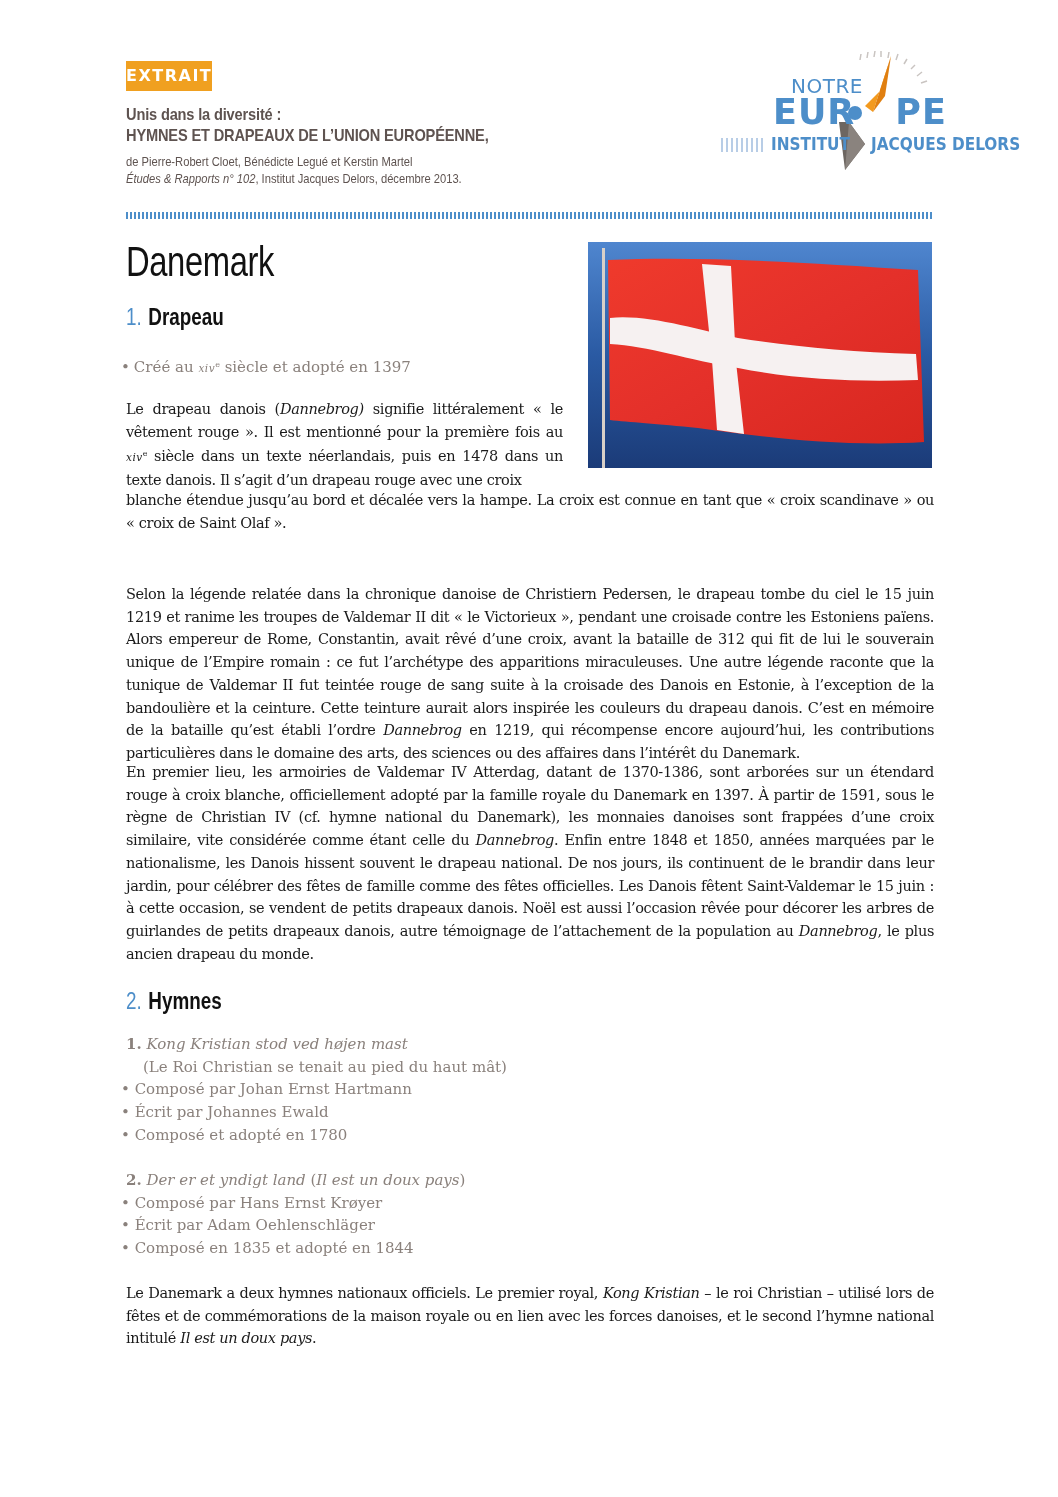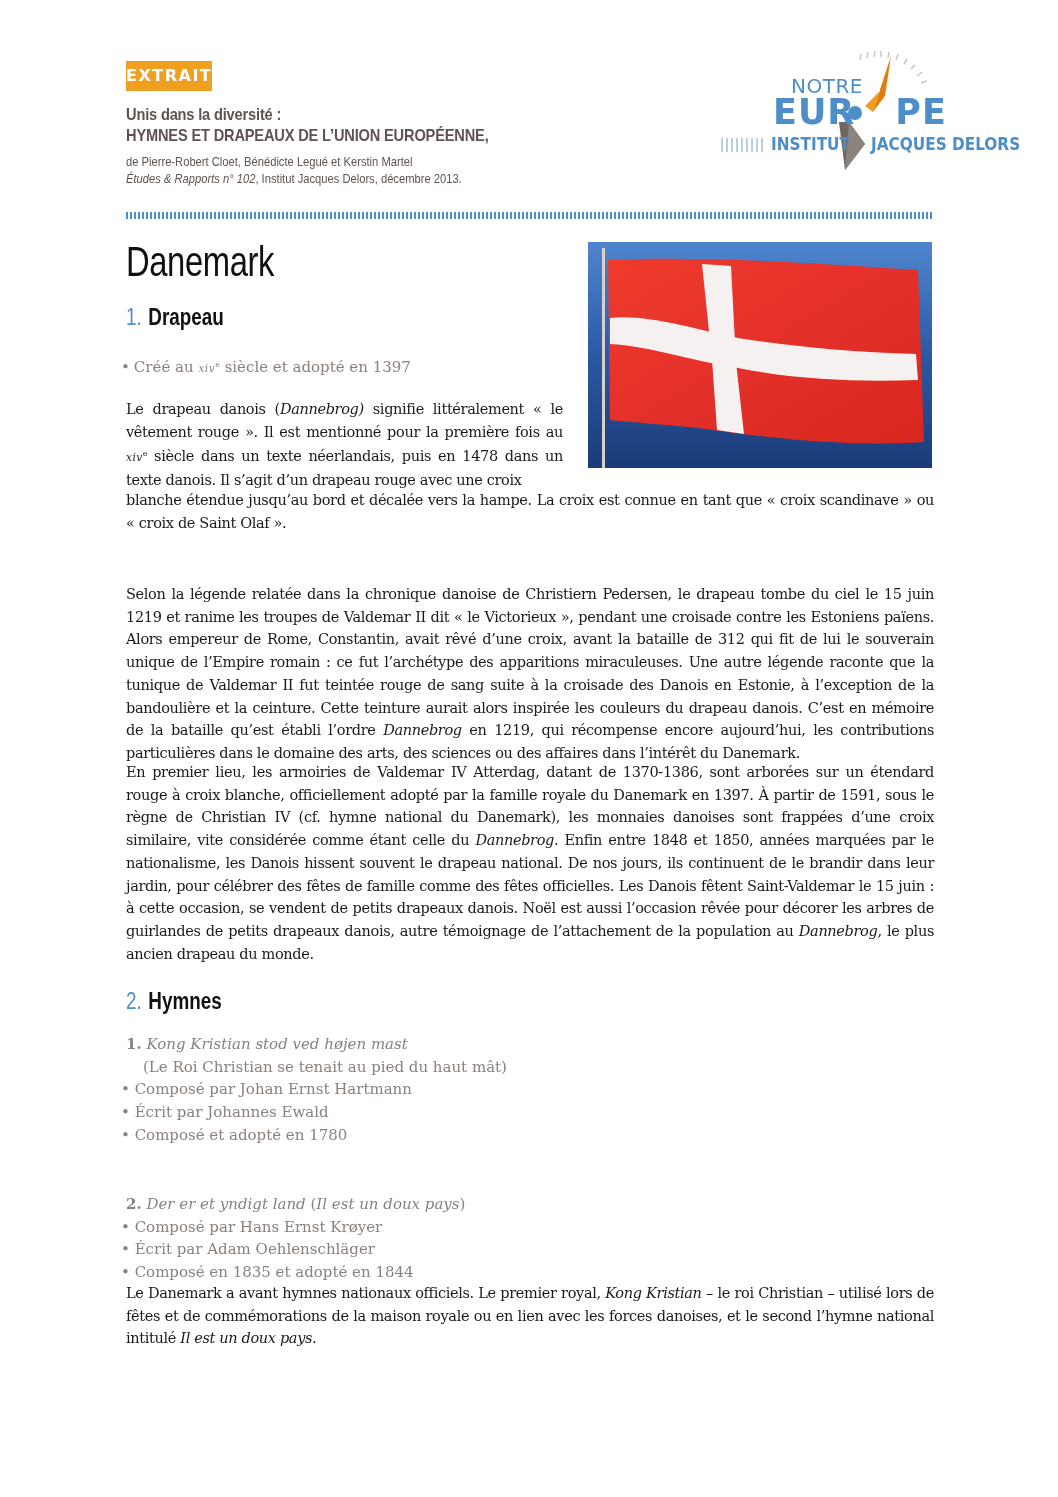--- a/index.html
+++ b/index.html
@@ -205,22 +205,22 @@
 </div>
 
 <div class="hymn-block" style="top:1033px;">
   <div><span style="display:inline-block;width:5px;"></span><span class="hnum">1.</span> <i>Kong Kristian stod ved højen mast</i></div>
   <div class="indent">(Le Roi Christian se tenait au pied du haut mât)</div>
   <div><span class="bullet">•</span> <span>Composé par Johan Ernst Hartmann</span></div>
   <div><span class="bullet">•</span> <span>Écrit par Johannes Ewald</span></div>
   <div><span class="bullet">•</span> <span>Composé et adopté en 1780</span></div>
 </div>
 
-<div class="hymn-block" style="top:1193px;">
+<div class="hymn-block" style="top:1169px;">
   <div><span style="display:inline-block;width:5px;"></span><span class="hnum">2.</span> <i>Der er et yndigt land</i><span> (</span><i>Il est un doux pays</i><span>)</span></div>
   <div><span class="bullet">•</span> <span>Composé par Hans Ernst Krøyer</span></div>
   <div><span class="bullet">•</span> <span>Écrit par Adam Oehlenschläger</span></div>
   <div><span class="bullet">•</span> <span>Composé en 1835 et adopté en 1844</span></div>
 </div>
 
 <div class="body-text" style="top:1282px;">
-  <span>Le Danemark a avant hymnes nationaux officiels. Le premier royal, </span><i>Kong Kristian</i><span> – le roi Christian – utilisé lors de fêtes et de commémorations de la maison royale ou en lien avec les forces danoises, et le second l’hymne national intitulé </span><i>Il est un doux pays</i><span>.</span>
+  <span>Le Danemark a deux hymnes nationaux officiels. Le premier royal, </span><i>Kong Kristian</i><span> – le roi Christian – utilisé lors de fêtes et de commémorations de la maison royale ou en lien avec les forces danoises, et le second l’hymne national intitulé </span><i>Il est un doux pays</i><span>.</span>
 </div>
 
 </body></html>

